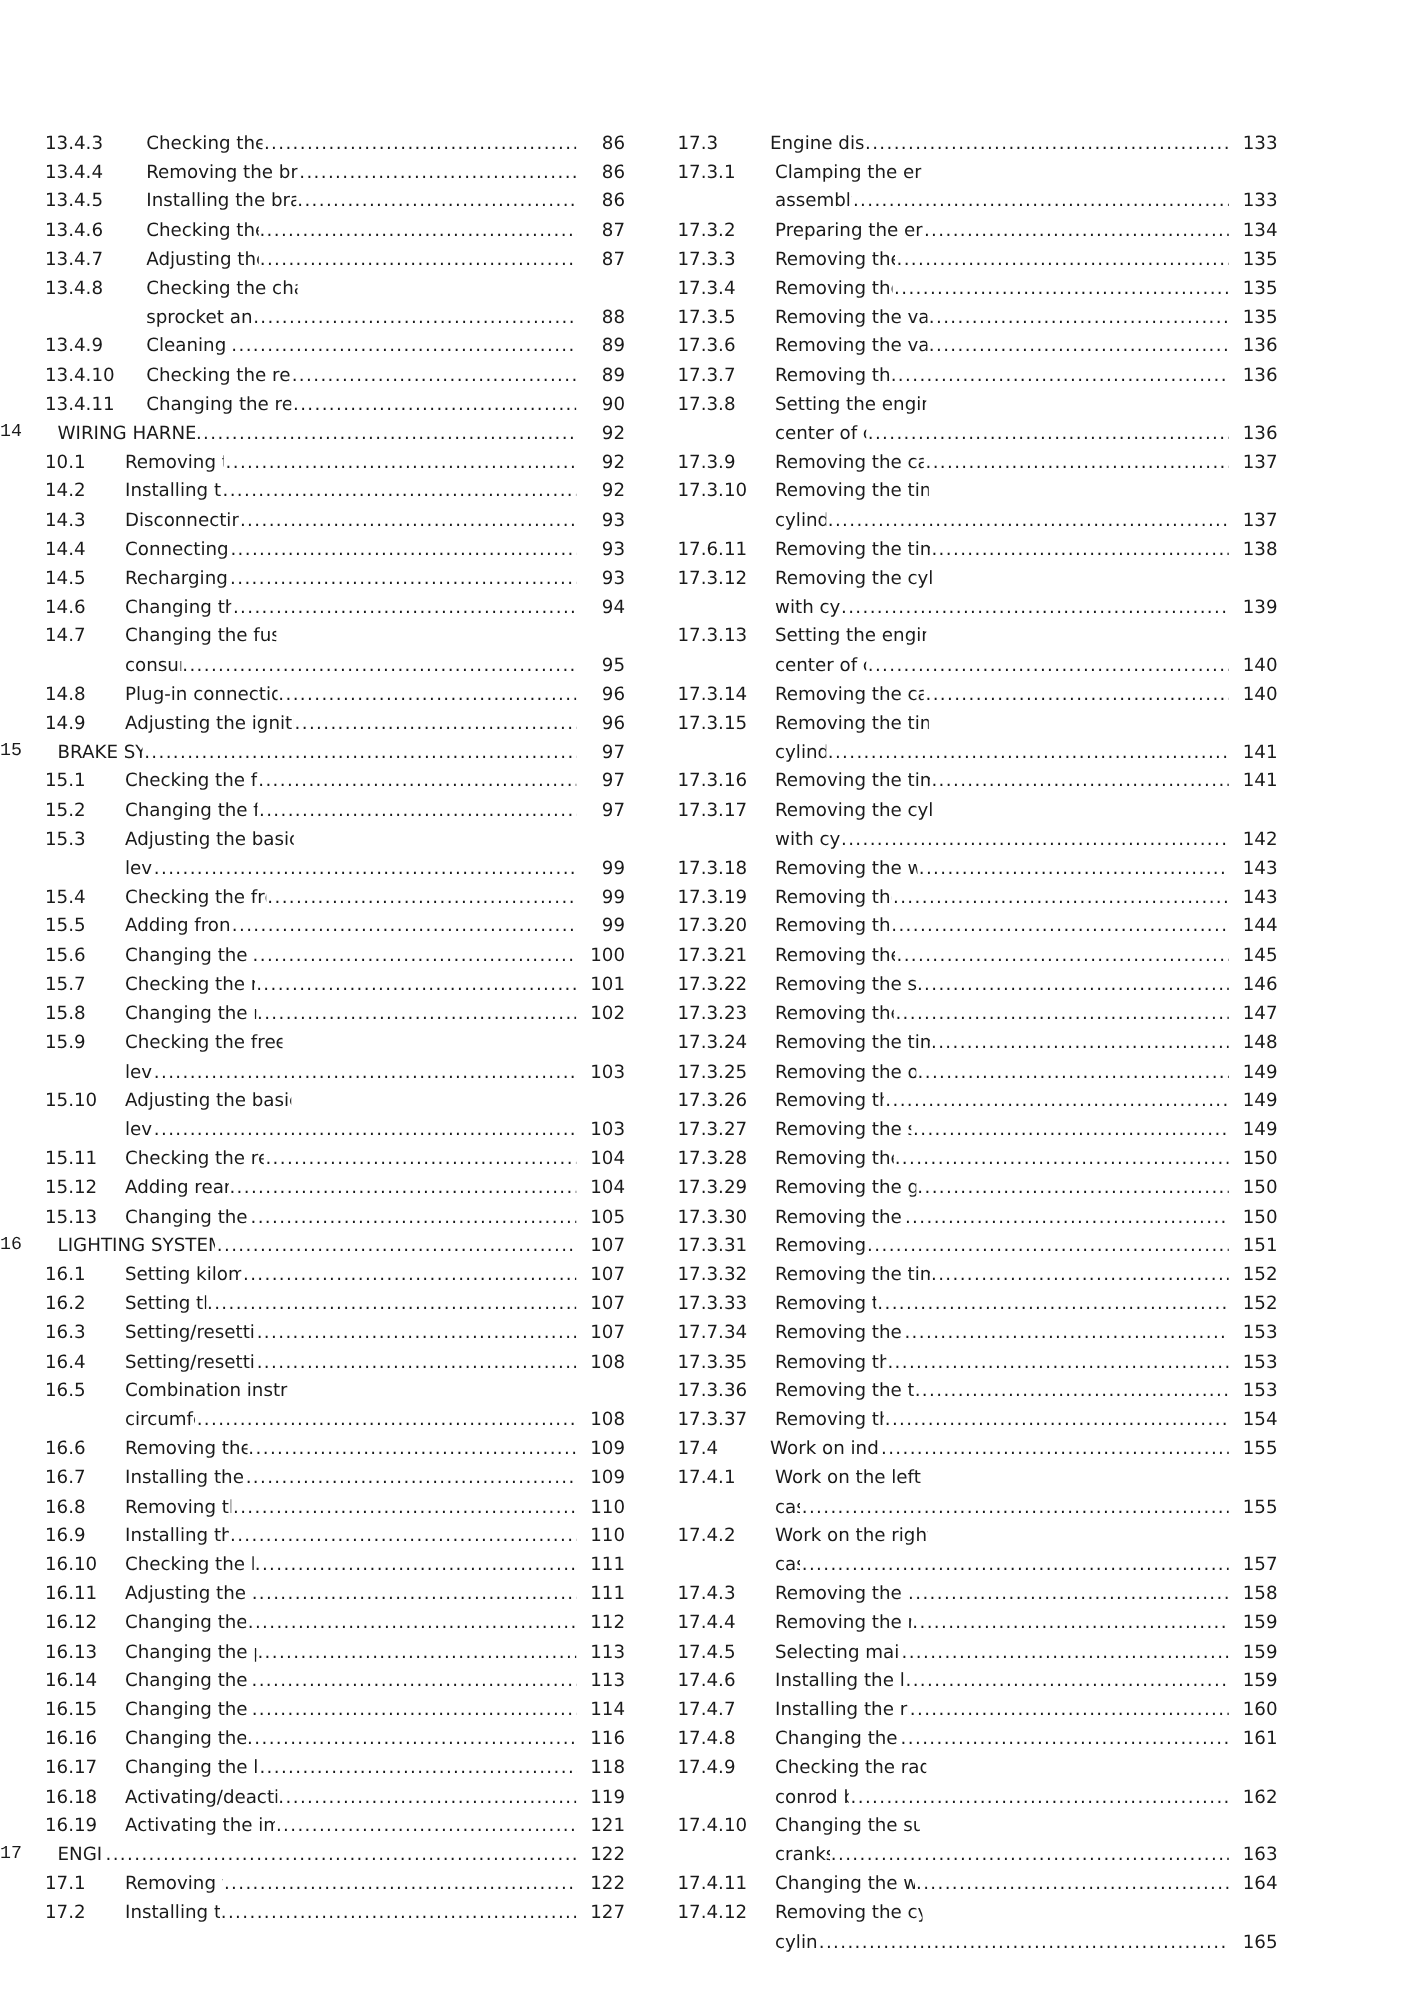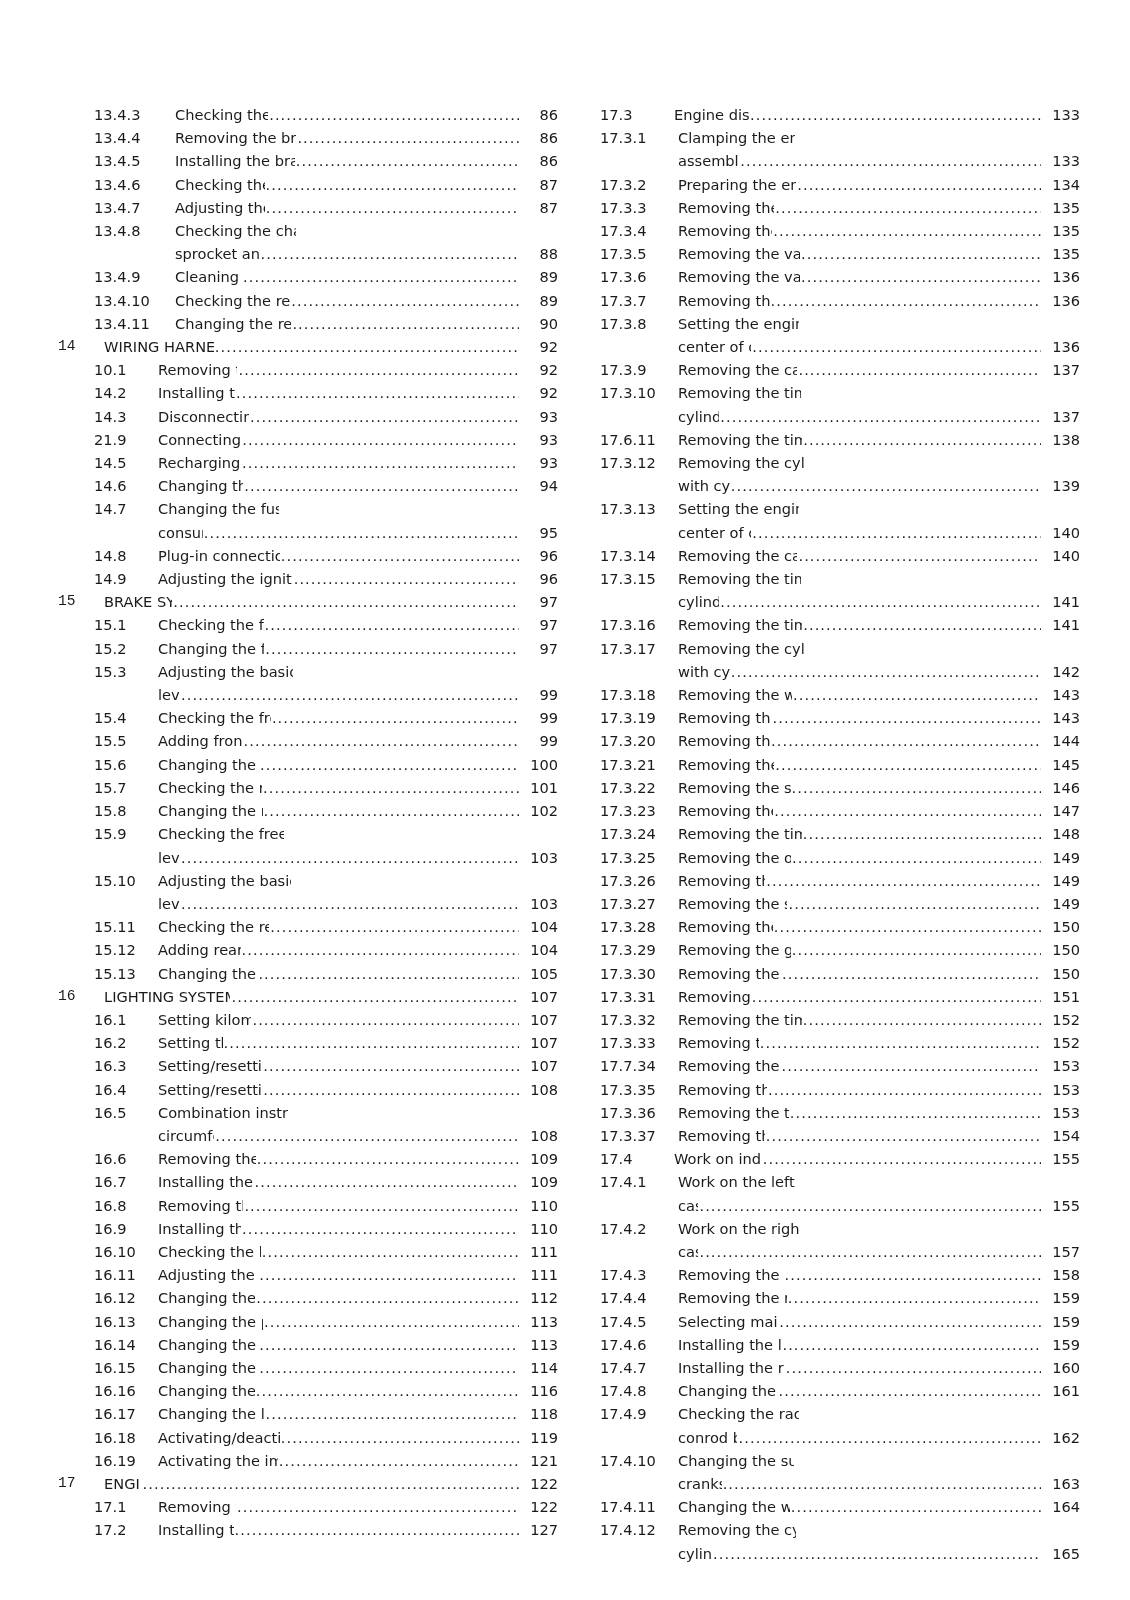--- a/index.html
+++ b/index.html
@@ -59,21 +59,20 @@
     width: 1130px;
     display: flex;
     flex-direction: row;
     align-items: flex-start;
   }
   .col {
     position: relative;
   }
   .col-left {
     width: 500px;
-    margin-left: 58px;
   }
   .col-right {
     width: 480px;
     margin-left: 42px;
     text-decoration: underline;
   }
   .entry {
     display: block;
     position: relative;
     font-size: 14.6px;
@@ -209,21 +208,21 @@
         <div class="entry lvl2"><span class="num">14.2</span><span class="body-wrap"><span class="line">
               <span class="ttl">Installing the battery </span>
               <span class="lead"></span>
               <span class="pg">92</span>
             </span></span></div>
         <div class="entry lvl2"><span class="num">14.3</span><span class="body-wrap"><span class="line">
               <span class="ttl">Disconnecting the battery </span>
               <span class="lead"></span>
               <span class="pg">93</span>
             </span></span></div>
-        <div class="entry lvl2"><span class="num">21.9</span><span class="body-wrap"><span class="line">
+        <div class="entry lvl2"><span class="num">14.4</span><span class="body-wrap"><span class="line">
               <span class="ttl">Connecting the battery </span>
               <span class="lead"></span>
               <span class="pg">93</span>
             </span></span></div>
         <div class="entry lvl2"><span class="num">14.5</span><span class="body-wrap"><span class="line">
               <span class="ttl">Recharging the battery </span>
               <span class="lead"></span>
               <span class="pg">93</span>
             </span></span></div>
         <div class="entry lvl2"><span class="num">14.6</span><span class="body-wrap"><span class="line">

